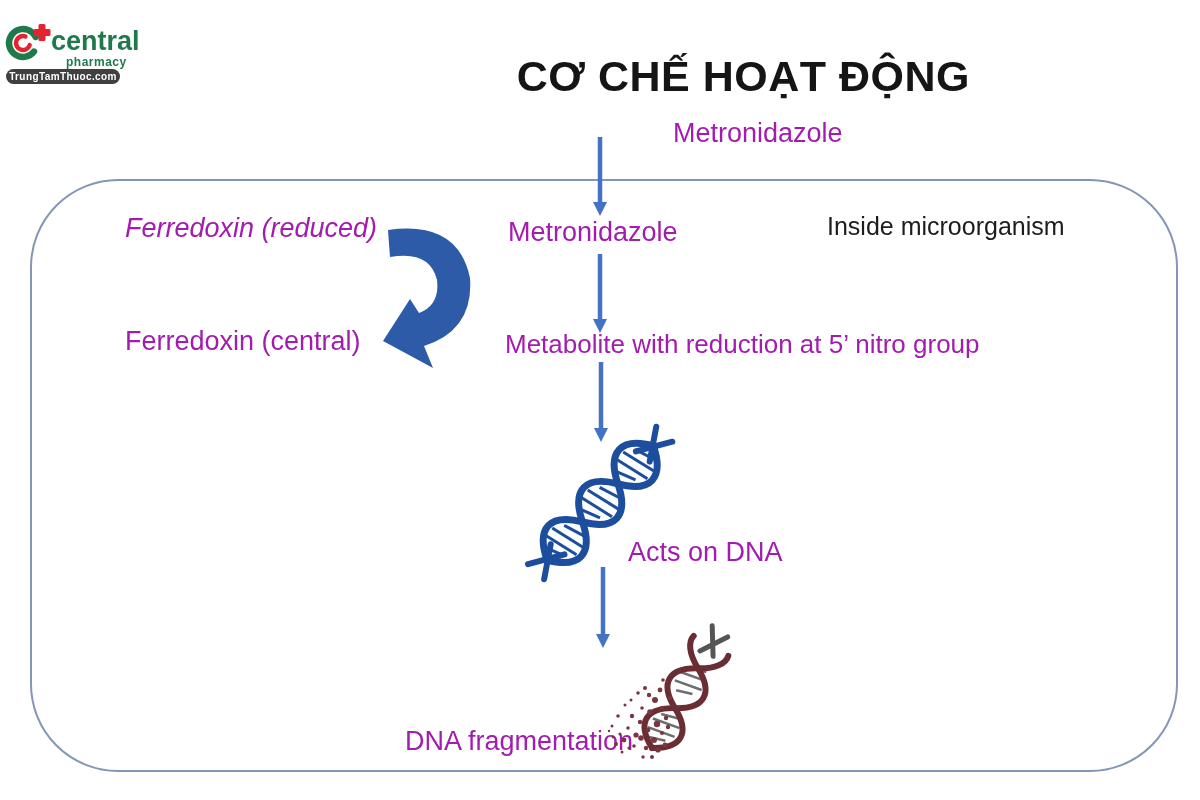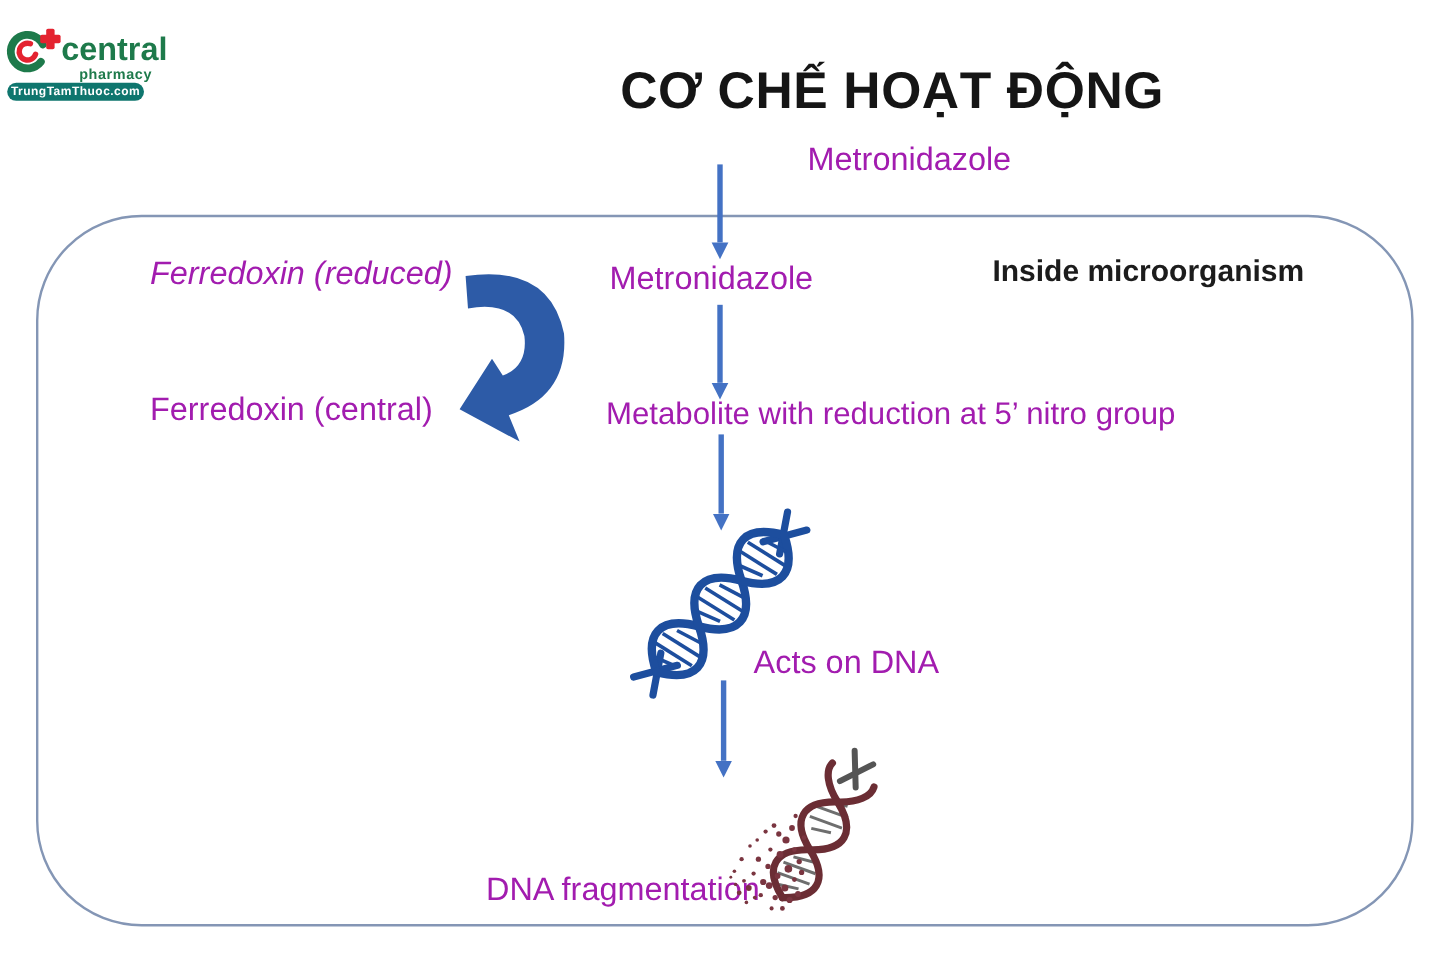--- a/index.html
+++ b/index.html
@@ -12,27 +12,27 @@
   .abs{position:absolute;}
   .label{font-size:27px;color:#a21caf;white-space:nowrap;line-height:1.1;}
   .page-title{
     font-size:43px;font-weight:bold;color:#151515;letter-spacing:0.5px;
     text-align:right;width:800px;left:170px;top:52px;white-space:nowrap;
   }
   .membrane{
     left:30px;top:179px;width:1144px;height:589px;
     border:2px solid #8496b5;border-radius:88px;background:transparent;
   }
-  .bold-label{font-weight:bold;font-size:25px;color:#1c1c1c;}
+  .bold-label{font-weight:normal;font-size:25px;color:#1c1c1c;}
   
   .logo{left:4px;top:18px;width:130px;height:70px;}
   .logo-word{position:absolute;left:47px;top:8px;font-size:27px;font-weight:bold;color:#1e7a4b;letter-spacing:0px;}
   .logo-sub{position:absolute;left:50px;top:37px;font-size:12px;font-weight:bold;color:#1e7a4b;letter-spacing:0.5px;padding-left:12px;}
   .logo-banner{
-    position:absolute;left:2px;top:51px;width:114px;height:15px;background:#0f766e;
+    position:absolute;left:2px;top:51px;width:114px;height:15px;background:#404040;
     border-radius:8px;color:#ffffff;font-size:10px;font-weight:bold;
     display:flex;align-items:center;justify-content:center;letter-spacing:0.4px;
   }
   svg{display:block;}
 </style>
 </head>
 <body>
 
 <div class="abs logo">
   <svg width="50" height="50" viewBox="0 0 50 50">

